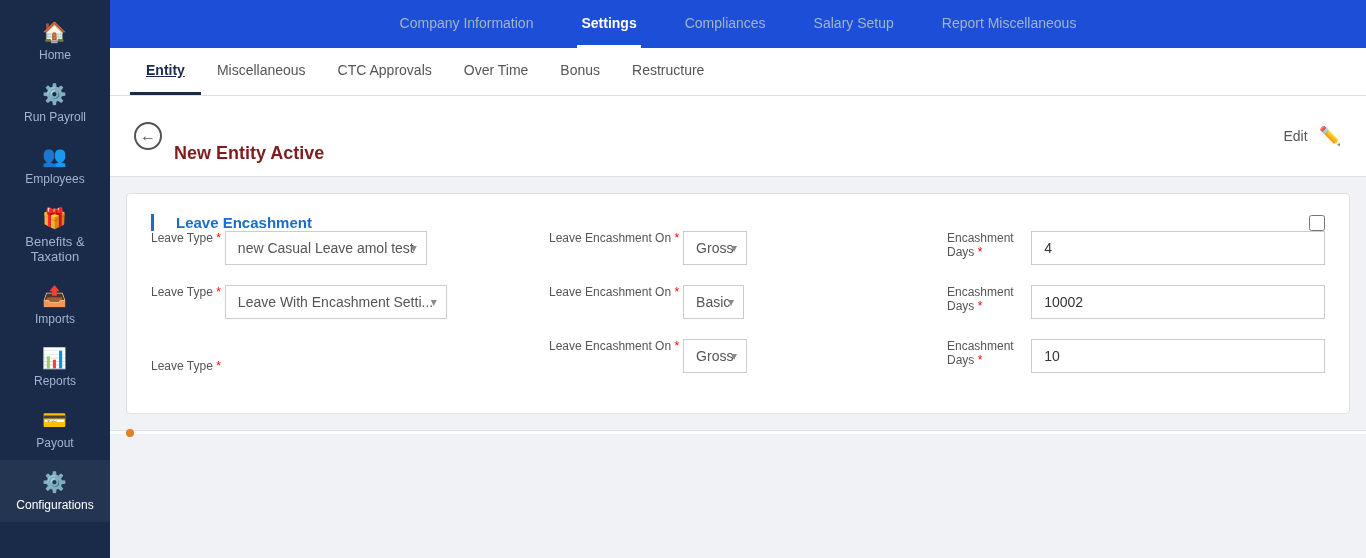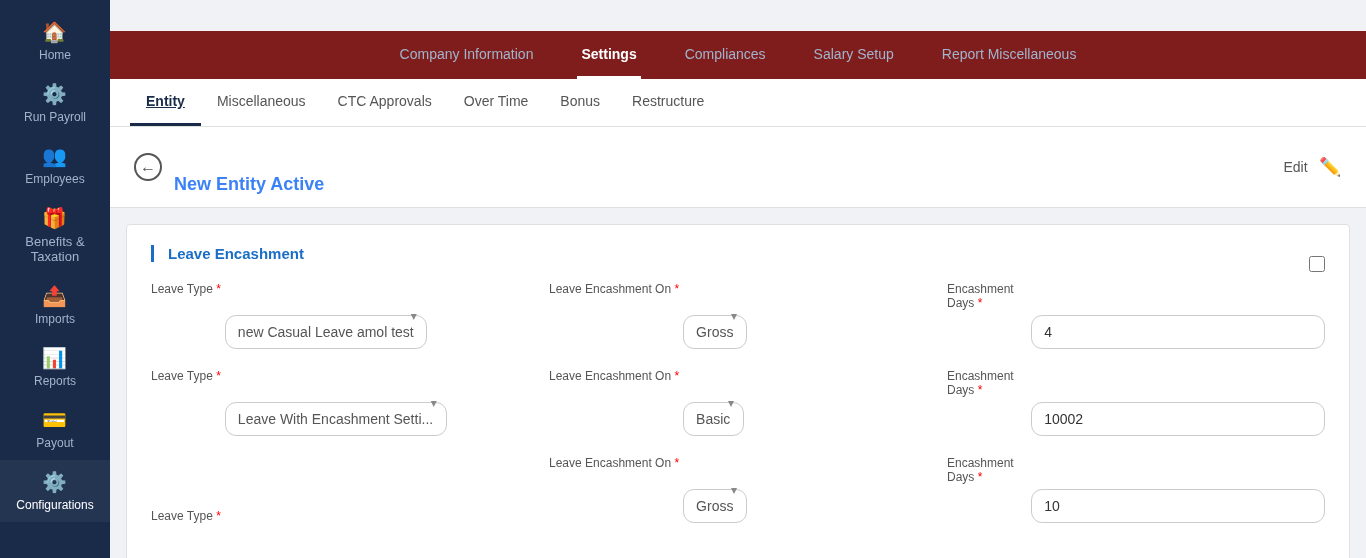--- a/index.html
+++ b/index.html
@@ -31,29 +31,28 @@
     .sidebar-icon { font-size: 20px; }
 
     
     .main-area {
       flex: 1;
       display: flex;
       flex-direction: column;
       overflow: hidden;
     }
     .top-nav {
-      background: #7f1d1d;
+      background: #1d4ed8;
       display: flex;
       align-items: center;
       justify-content: center;
       gap: 40px;
       padding: 0 20px;
       height: 48px;
       flex-shrink: 0;
-      margin-top: 31px;
     }
     .top-nav-item {
       color: #a0b4cc;
       font-size: 14px;
       cursor: pointer;
       padding: 14px 4px;
       border-bottom: 3px solid transparent;
     }
     .top-nav-item.active { color: #fff; border-bottom: 3px solid #fff; font-weight: 600; }
 
@@ -108,21 +107,21 @@
       display: flex;
       align-items: center;
       justify-content: center;
       cursor: pointer;
       font-size: 16px;
       color: #555;
     }
     .entity-title {
       font-size: 18px;
       font-weight: 600;
-      color: #3b82f6;
+      color: #7f1d1d;
       margin-top: 35px;
     }
     .entity-header-right {
       display: flex;
       align-items: center;
       gap: 12px;
     }
     .edit-btn {
       color: #555;
       font-size: 14px;
@@ -139,23 +138,22 @@
       background: #fff;
       border-radius: 4px;
       margin: 16px;
       padding: 20px 24px;
       border: 1px solid #e0e0e0;
     }
     .card-title {
       color: #1a6ec7;
       font-size: 15px;
       font-weight: 600;
-      margin-bottom: 20px;
       border-left: 3px solid #1a6ec7;
-      padding-left: 14px;
+      padding-left: 22px;
     }
 
     
     .form-row {
       display: flex;
       gap: 20px;
       margin-bottom: 20px;
       align-items: flex-end;
     }
     .form-group {
@@ -168,28 +166,27 @@
       font-size: 12px;
       color: #555;
     }
     .required-star {
       color: red;
     }
     .form-select, .form-input {
       width: 100%;
       padding: 8px 12px;
       border: 1px solid #ccc;
-      border-radius: 11px;
+      border-radius: 0;
       font-size: 14px;
       color: #555;
       background: #fff;
       appearance: none;
       -webkit-appearance: none;
       position: relative;
-      margin-top: 33px;
     }
     .select-wrapper {
       position: relative;
     }
     .select-wrapper::after {
       content: '▾';
       position: absolute;
       right: 10px;
       top: 50%;
       transform: translateY(-50%);

